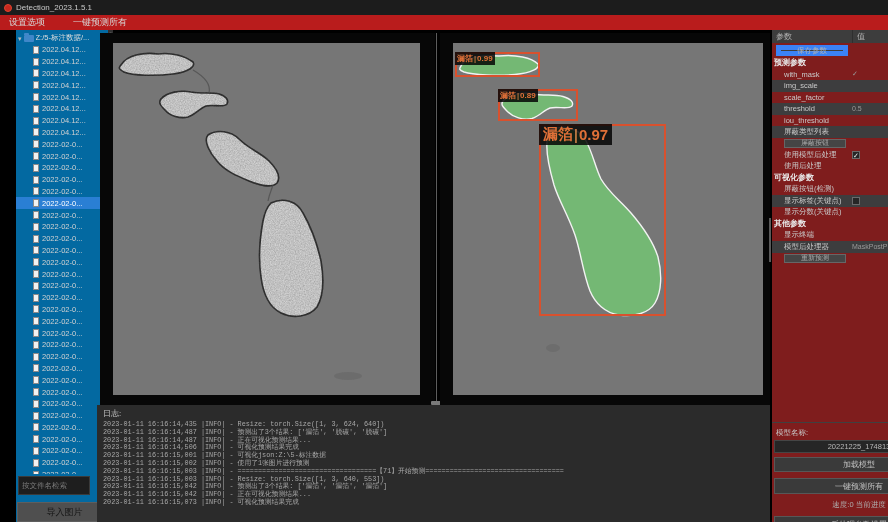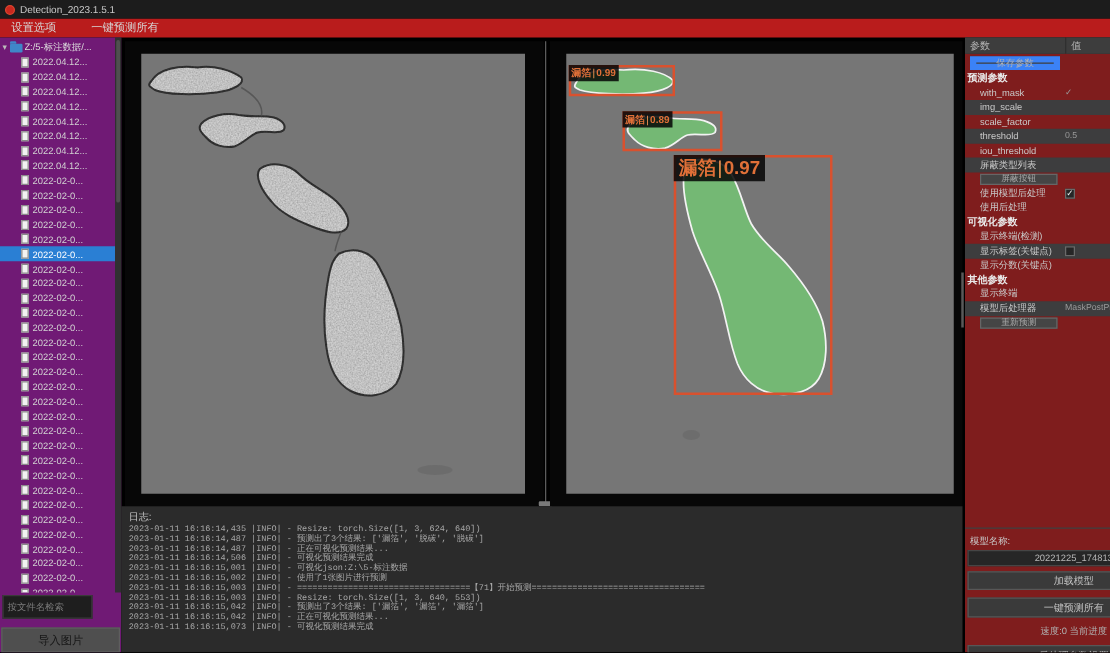--- a/index.html
+++ b/index.html
@@ -9,21 +9,21 @@
   .abs{position:absolute}
 
   
   .titlebar{left:0;top:0;width:888px;height:15px;background:#1c1c1c;display:flex;align-items:center;padding-left:4px;gap:4px}
   .app-icon{width:8px;height:8px;border-radius:50%;background:#c8281e;border:1px solid #e0452e}
   .title-text{font-size:8px;color:#c9c9c9}
   .menubar{left:0;top:15px;width:888px;height:15px;background:#b91c1c;display:flex;align-items:center;gap:28px;padding-left:9px}
   .menu-item{font-size:9px;color:#d6d6d6;cursor:default}
 
   
-  .sidebar{left:0;top:30px;width:97px;height:492px;background:#701a75}
+  .sidebar{left:16px;top:30px;width:97px;height:492px;background:#0369a1}
   .tree{position:absolute;left:0;top:2px;width:92px;height:442px;overflow:hidden}
   .tree-root{display:flex;align-items:center;height:12px;padding-left:2px;gap:2px}
   .caret{font-size:7px;color:#bbb;line-height:1}
   .folder-ic{width:10px;height:7px;background:#3f87c9;border-radius:1px;position:relative;flex:0 0 auto}
   .folder-ic:before{content:"";position:absolute;left:0;top:-2px;width:5px;height:2px;background:#3f87c9;border-radius:1px 1px 0 0}
   .root-label{font-size:7.5px;color:#ddd;white-space:nowrap;overflow:hidden}
   .file-row{display:flex;align-items:center;height:11.8px;padding-left:17px;gap:3px;white-space:nowrap}
   .file-row.selected{background:#2a7fd4}
   .file-ic{width:6px;height:8px;background:#f2f2f2;border:0.5px solid #8a8a8a;flex:0 0 auto}
   .file-label{font-size:7.5px;color:#d2d2d2}
@@ -390,21 +390,21 @@
         </div>
         <div class="p-row">
           <span class="lbl">使用后处理</span>
           <span class="val"></span>
         </div>
         <div class="p-row section">
           <span class="lbl">可视化参数</span>
           <span class="val"></span>
         </div>
         <div class="p-row">
-          <span class="lbl">显示终端(检测)</span>
+          <span class="lbl">屏蔽按钮(检测)</span>
           <span class="val"></span>
         </div>
         <div class="p-row hl">
           <span class="lbl">显示标签(关键点)</span>
           <span class="checkbox"></span>
         </div>
         <div class="p-row">
           <span class="lbl">显示分数(关键点)</span>
           <span class="val"></span>
         </div>

